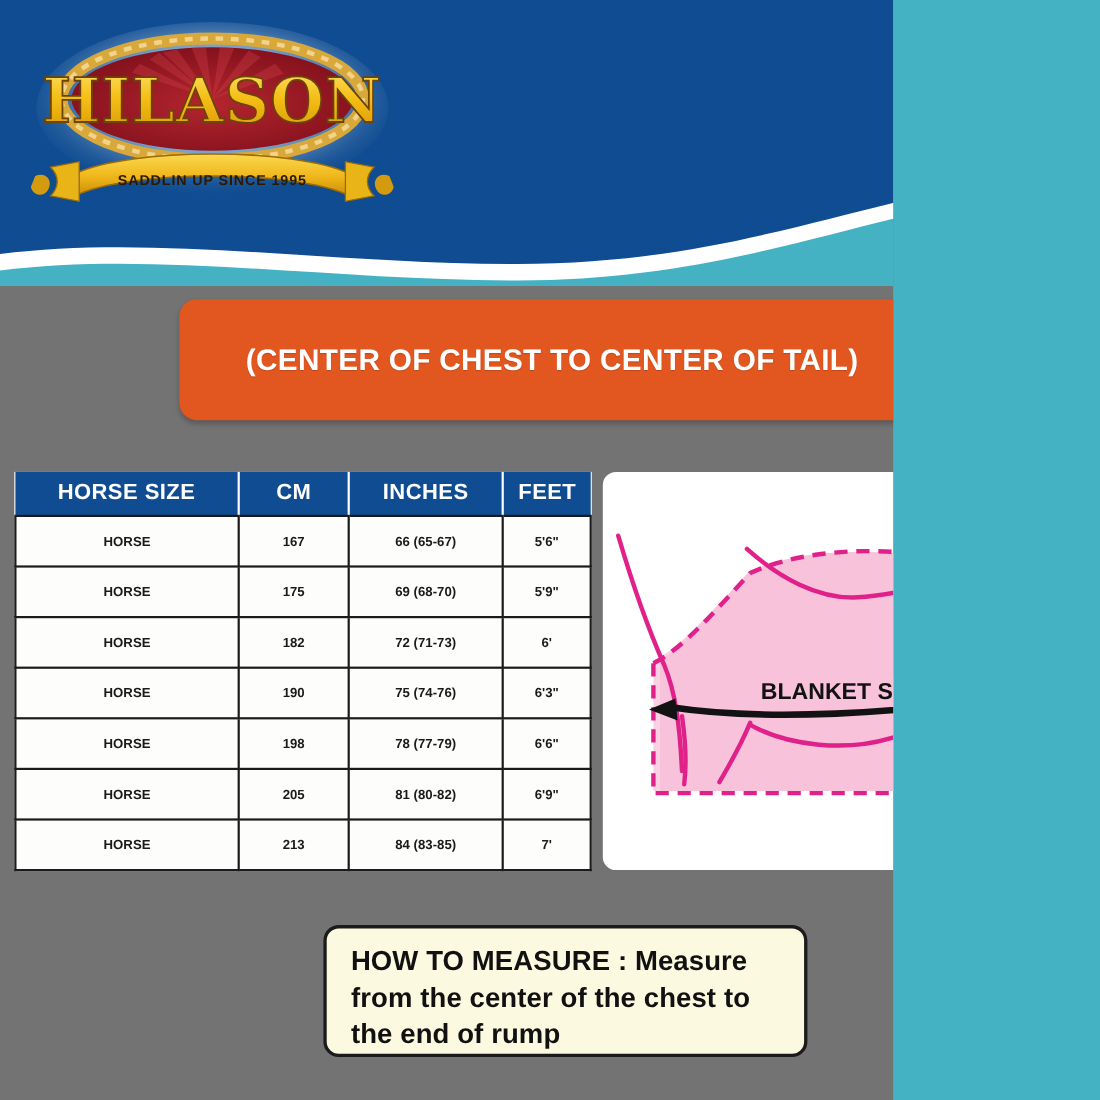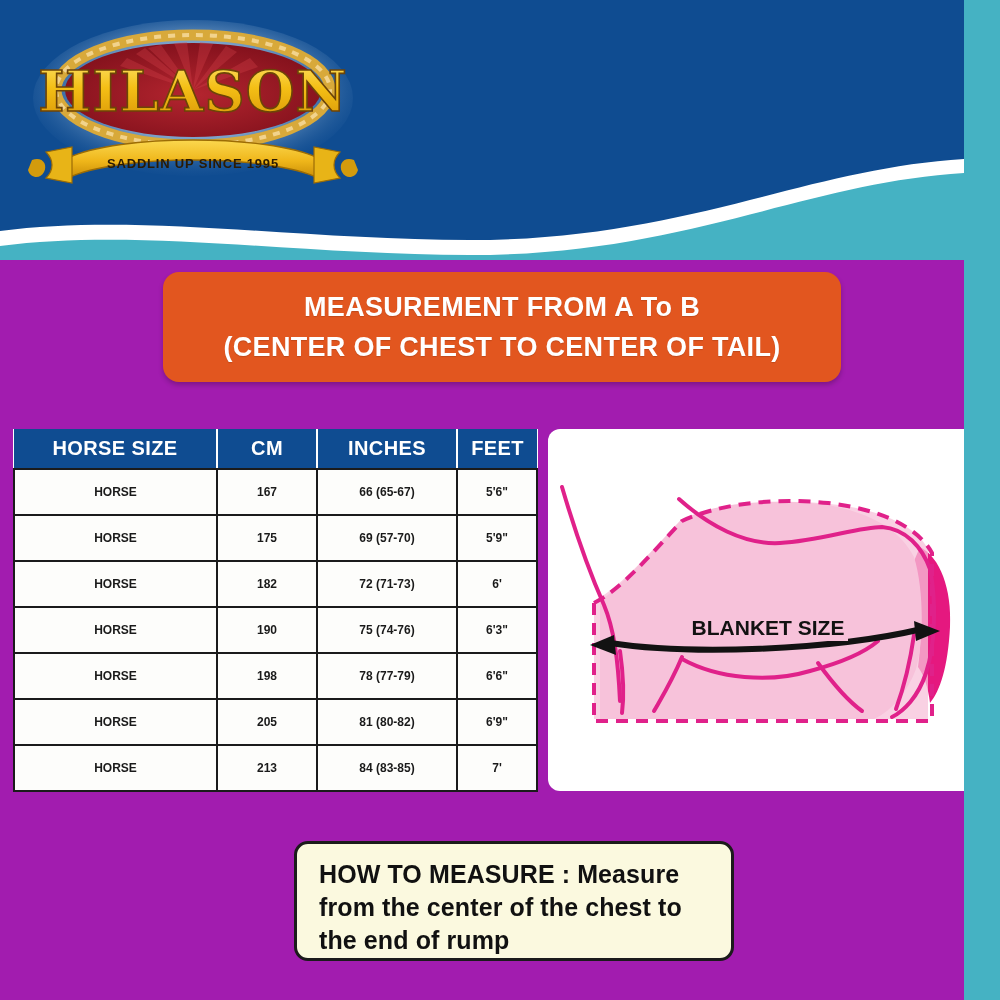--- a/index.html
+++ b/index.html
@@ -5,22 +5,22 @@
 <style>
   html,body{margin:0;padding:0;}
   body{
     width:1000px;height:1000px;
     font-family:"Liberation Sans", sans-serif;
     background:#45b2c3;
     overflow:hidden;
     position:relative;
   }
   #page{
-    position:absolute;left:0;top:0;width:964px;height:1000px;
-    background:#a21caf;
+    position:absolute;left:0;top:0;width:812px;height:1000px;
+    background:#737373;
     overflow:hidden;
   }
 
   
   .header-band{
     position:absolute;left:0;top:0;width:1000px;height:260px;
     overflow:hidden;
   }
   .header-svg{position:absolute;left:0;top:0;}
 
@@ -183,21 +183,20 @@
         <path d="M312,134 L286,129 L286,165 L312,160 C304,152 304,142 312,134 Z" fill="#e8b417" stroke="#9c6c05" stroke-width="1.2"></path>
         <path d="M4,142 C14,138 20,146 16,154 C12,162 2,160 0,152 Z" fill="#d39b0d"></path>
         <path d="M326,142 C316,138 310,146 314,154 C318,162 328,160 330,152 Z" fill="#d39b0d"></path>
         <text x="165" y="150" text-anchor="middle" font-family="Liberation Sans, sans-serif" font-size="13" font-weight="bold" fill="#2a1a03" letter-spacing="0.8">SADDLIN UP SINCE 1995</text>
       </svg>
     </div>
 
   </div>
 
   <div class="orange-banner">
-    <div class="orange-line">MEASUREMENT FROM A To B</div>
     <div class="orange-line">(CENTER OF CHEST TO CENTER OF TAIL)</div>
   </div>
 
   <table class="size-table">
     <colgroup>
       <col class="col-size">
         <col class="col-cm">
         <col class="col-in">
         <col class="col-ft">
     </colgroup>
@@ -212,21 +211,21 @@
     <tbody>
       <tr>
         <td>HORSE</td>
         <td>167</td>
         <td>66 (65-67)</td>
         <td>5'6"</td>
       </tr>
       <tr>
         <td>HORSE</td>
         <td>175</td>
-        <td>69 (57-70)</td>
+        <td>69 (68-70)</td>
         <td>5'9"</td>
       </tr>
       <tr>
         <td>HORSE</td>
         <td>182</td>
         <td>72 (71-73)</td>
         <td>6'</td>
       </tr>
       <tr>
         <td>HORSE</td>

